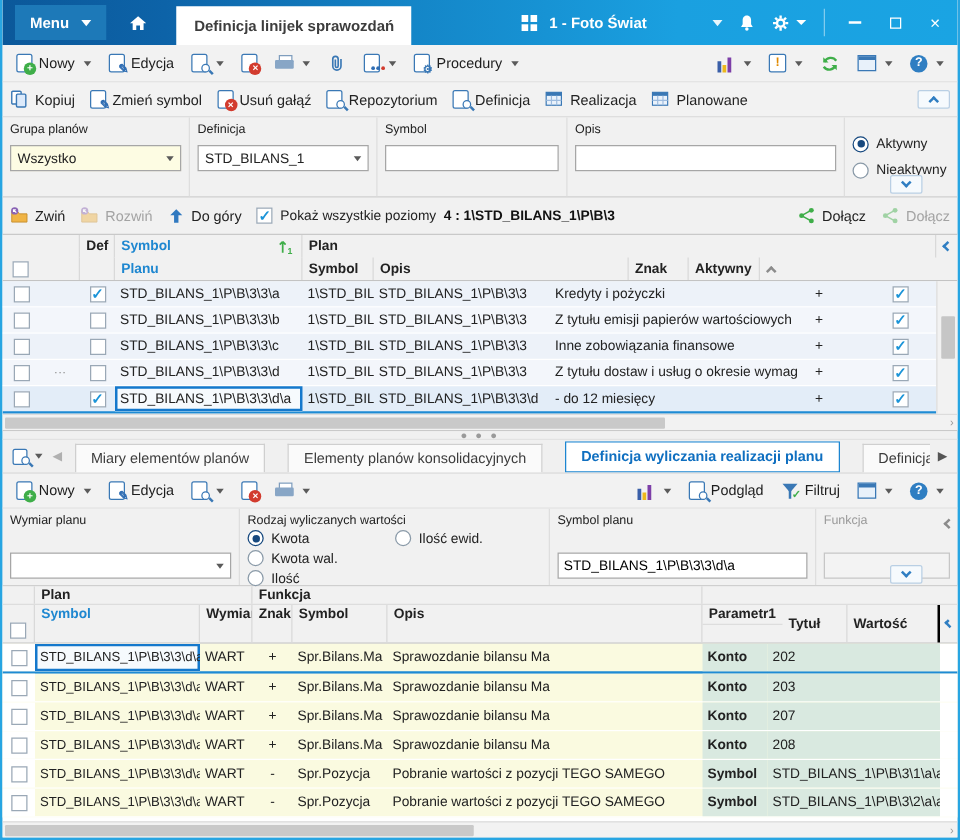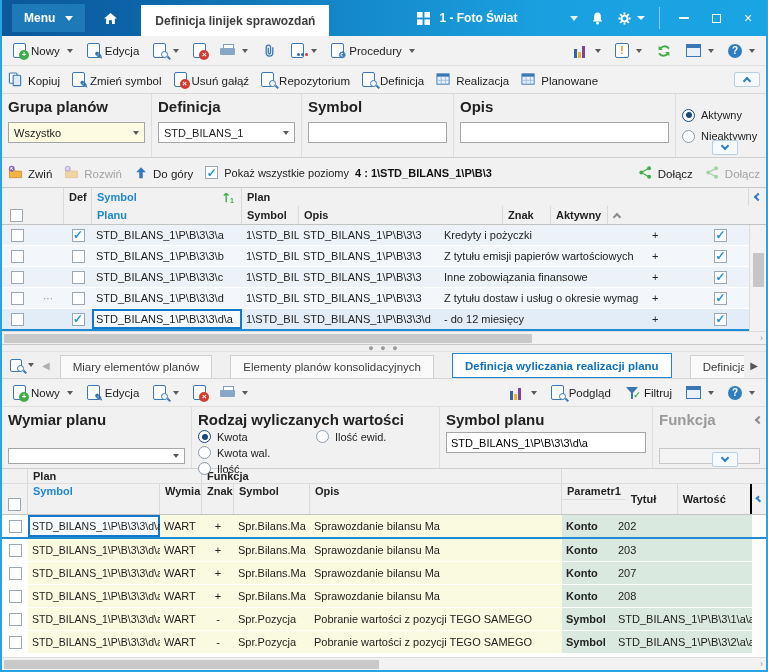--- a/index.html
+++ b/index.html
@@ -38,21 +38,21 @@
 
 .vchev{display:inline-block;width:6px;height:6px;border-right:2px solid #2f7ec2;border-bottom:2px solid #2f7ec2}
 .vchev.down{transform:rotate(45deg);margin-top:-3px}
 .vchev.up{transform:rotate(-135deg);margin-bottom:-3px}
 .vchev.left{transform:rotate(135deg)}
 .vchev.gray{border-color:#8c8c8c}
 
 
 .filters{flex:0 0 64px;height:64px;background:#f1f1f1;display:flex;border-bottom:1px solid #cfcfcf;position:relative}
 .fcol{padding:4px 6px;border-right:1px solid #dedede;display:flex;flex-direction:column}
-.flabel{font-weight:bold;font-size:15px;margin-bottom:7px;white-space:nowrap}
+.flabel{font-weight:normal;font-size:10px;margin-bottom:7px;white-space:nowrap}
 .flabel.dis{color:#9a9a9a}
 .combo{height:21px;border:1px solid #a6a6a6;background:#fff;display:flex;align-items:center;padding:0 5px;cursor:pointer}
 .combo .cv{flex:1;overflow:hidden;white-space:nowrap}
 .combo.cream{background:#fdfce3}
 .finput{height:21px;border:1px solid #a6a6a6;background:#fff;font-family:inherit;font-size:11px;padding:0 4px;width:100%}
 .finput:disabled{background:#f3f3f3;border-color:#c6c6c6}
 .radio{width:13px;height:13px;border:1px solid #8a9aa8;border-radius:50%;background:#fff;display:inline-block;position:relative;flex:0 0 13px}
 .radio.on{border-color:#17497f}
 .radio.on::after{content:"";position:absolute;inset:2.5px;border-radius:50%;background:#17497f}
 .radio-item{display:flex;align-items:center;gap:6px;cursor:pointer;white-space:nowrap}
@@ -716,21 +716,21 @@
             <span class="radio"></span>
             <span>Kwota wal.</span>
           </label>
           <label class="radio-item rg4">
             <span class="radio"></span>
             <span>Ilość</span>
           </label>
         </div>
     </div>
     <div class="fcol" style="width:213px">
-      <span class="flabel" style="margin-bottom:4px">Symbol planu</span>
+      <span class="flabel" style="margin-bottom:20px">Symbol planu</span>
       <input class="finput" value="STD_BILANS_1\P\B\3\3\d\a" style="">
     </div>
     <div class="fcol" style="flex:1;border-right:none">
       <span class="flabel dis" style="margin-bottom:20px">Funkcja</span>
       <input class="finput" disabled="" style="">
     </div>
     <span class="toggle-abs" style="right:28px;bottom:1px">
         <span class="vchev down"></span>
       </span>
     <span style="position:absolute;right:4px;top:6px"><span class="vchev left gray"></span></span>

